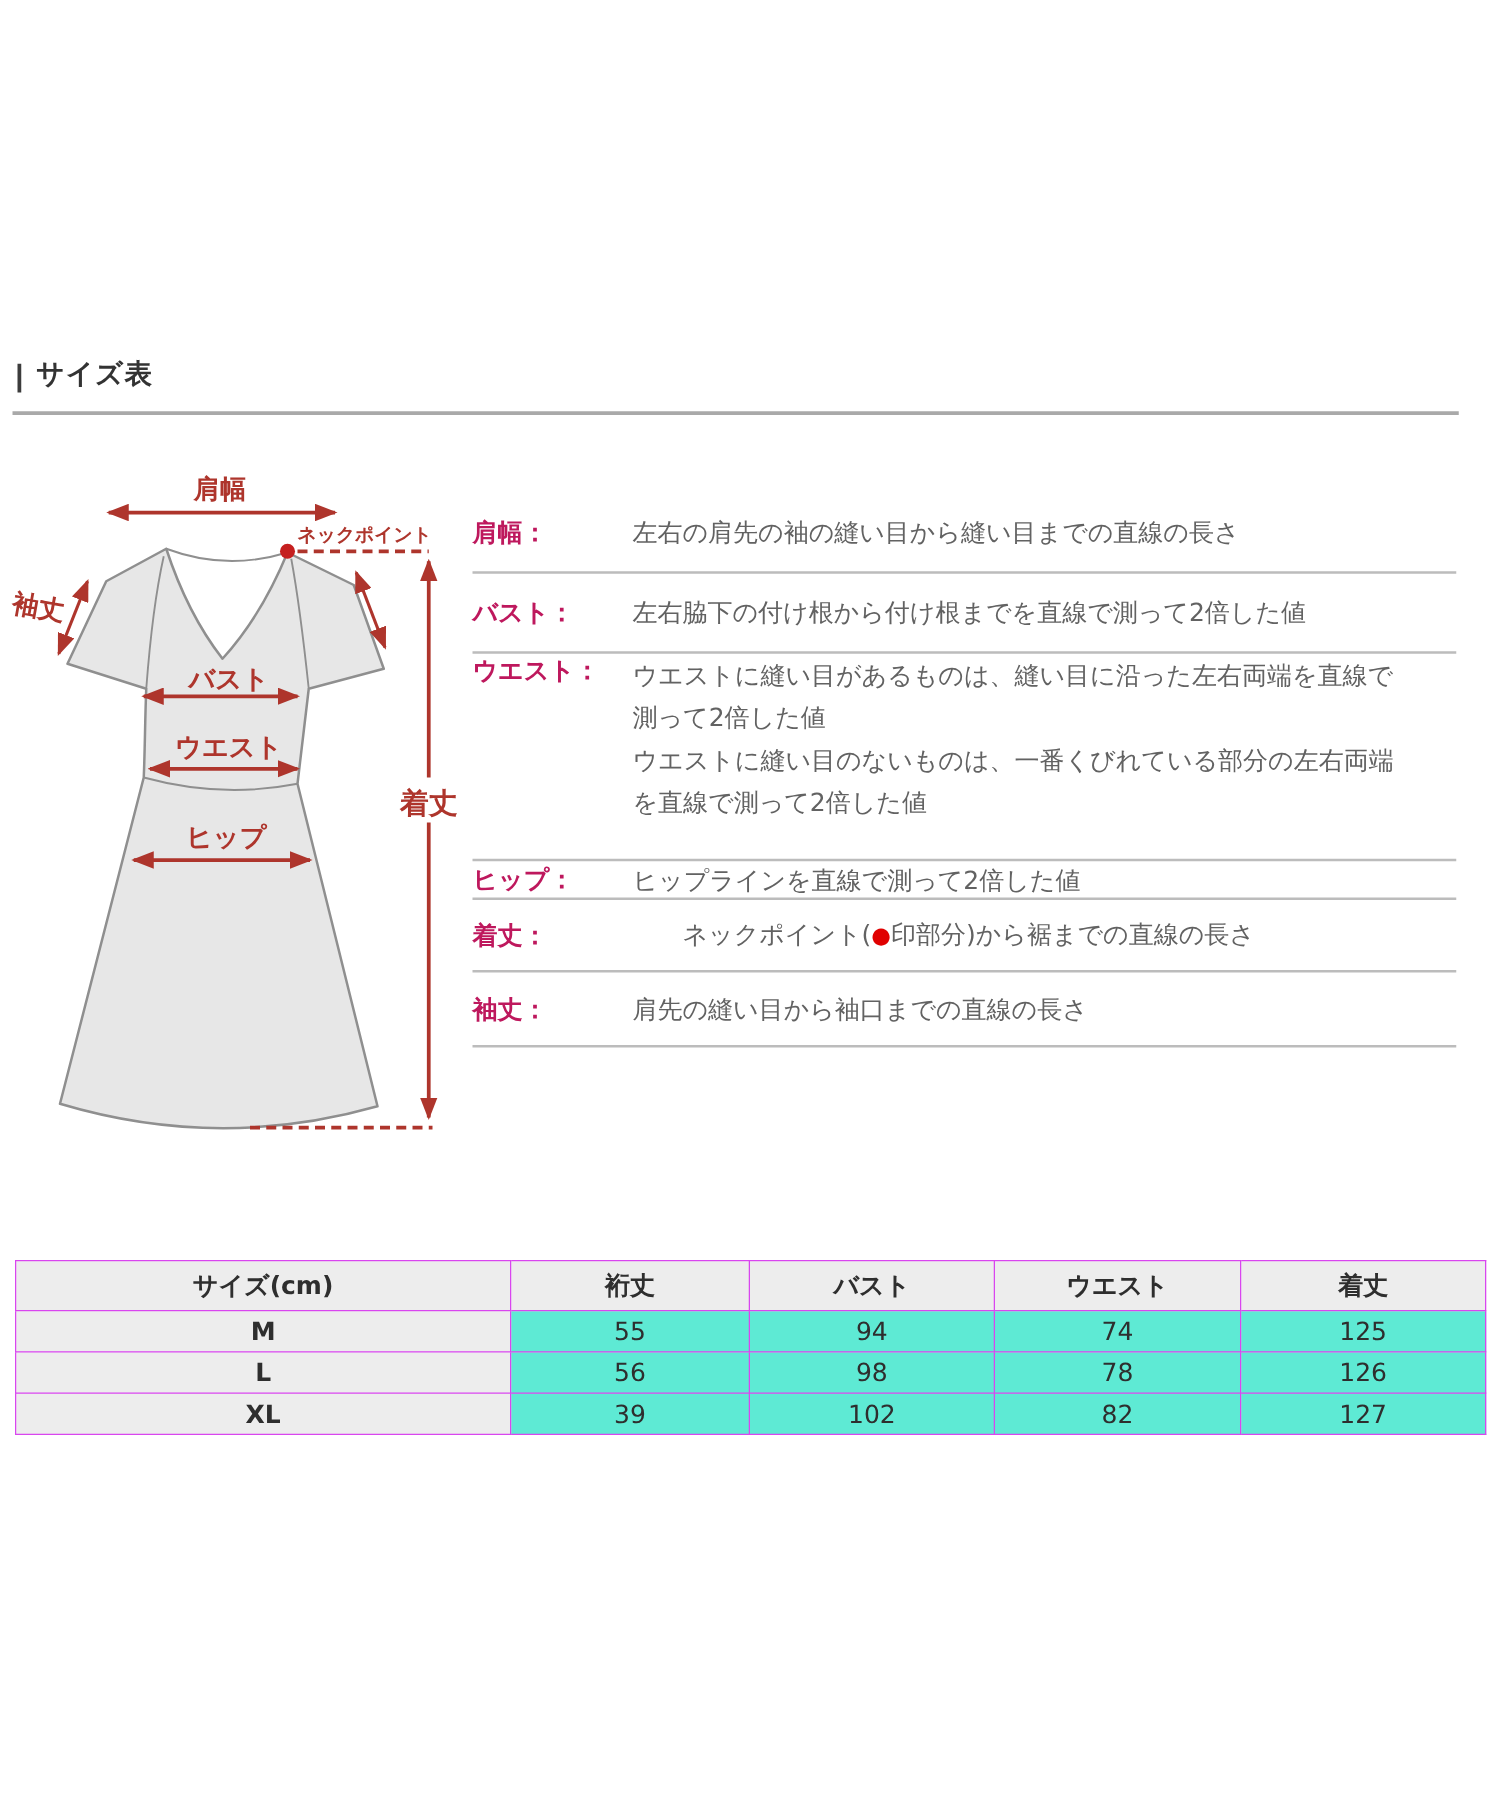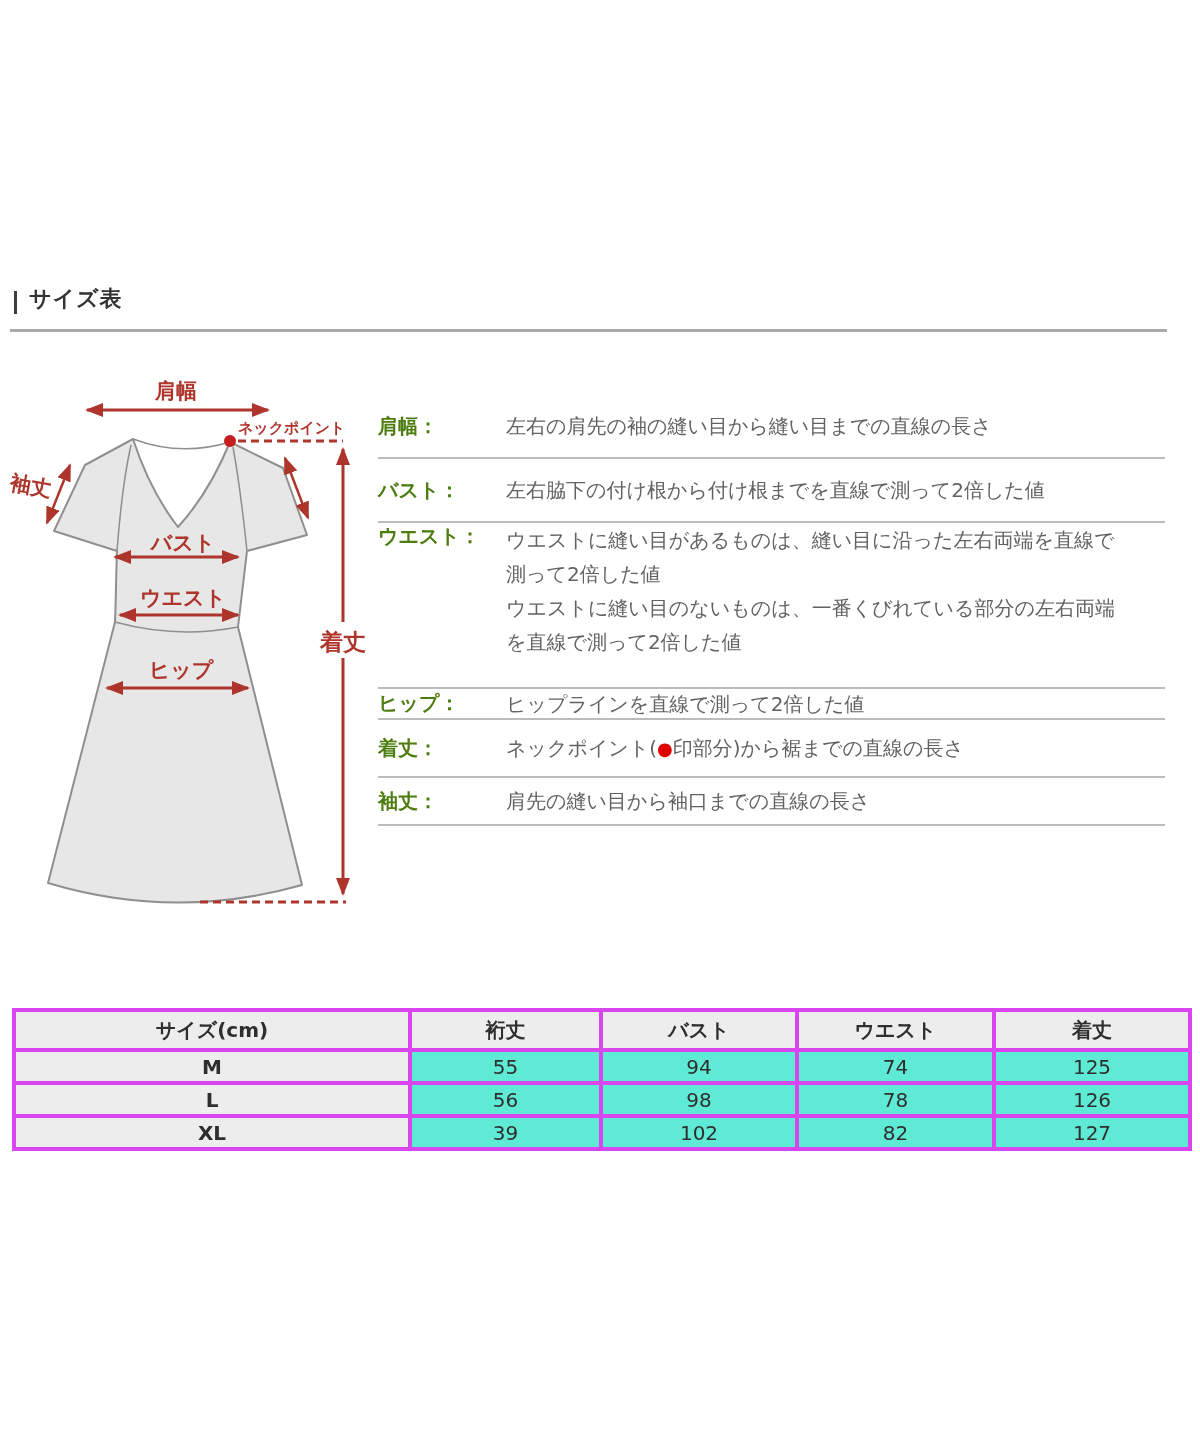--- a/index.html
+++ b/index.html
@@ -16,34 +16,34 @@
   .section-rule { position:absolute; left:10px; top:329px; width:1157px; height:3px; background:#a9a9a9; }
 
   
   .diagram { position:absolute; left:5px; top:365px; }
 
   
   .def-list { position:absolute; left:378px; top:395px; width:787px; }
   .def-row { display:flex; align-items:center; border-bottom:2px solid #bcbcbc; }
   .def-row.h64 { height:64px; }
   .def-row.h48 { height:31px; }
-  .def-row.h58 { height:58px; }
-  .def-row.h56 { height:48px; }
+  .def-row.h58 { height:58px;gap:40px; }
+  .def-row.h56 { height:60px; }
   .def-row.multi { height:166px; align-items:flex-start; }
-  .def-term { width:128px; flex-shrink:0; font-size:20px; font-weight:bold; color:#4d7c0f; }
+  .def-term { width:128px; flex-shrink:0; font-size:20px; font-weight:bold; color:#be185d; }
   .def-text { font-size:20px; color:#626262; line-height:34px; }
   .inline-dot { color:#e00000; font-size:18px; }
 
   
   .size-table {
     position:absolute; left:12px; top:1008px; width:1176px;
     border-collapse:collapse; table-layout:fixed;
     font-size:20px; color:#2e2e2e; border:1px solid #9a9a9a;
   }
-  .size-table th, .size-table td { border:4px solid #d946ef; text-align:center; vertical-align:middle; }
+  .size-table th, .size-table td { border:1px solid #d946ef; text-align:center; vertical-align:middle; }
   .size-table thead th { background:#ededed; height:40px; font-weight:bold; }
   .size-table td { height:33px; background:#5eead4; font-weight:normal; }
   .size-table td.size-cell { background:#ededed; font-weight:bold; }
 </style>
 </head>
 <body>
 
 <div class="section-header">
   <span class="title-bar"></span>
   <span class="section-title">サイズ表</span>

